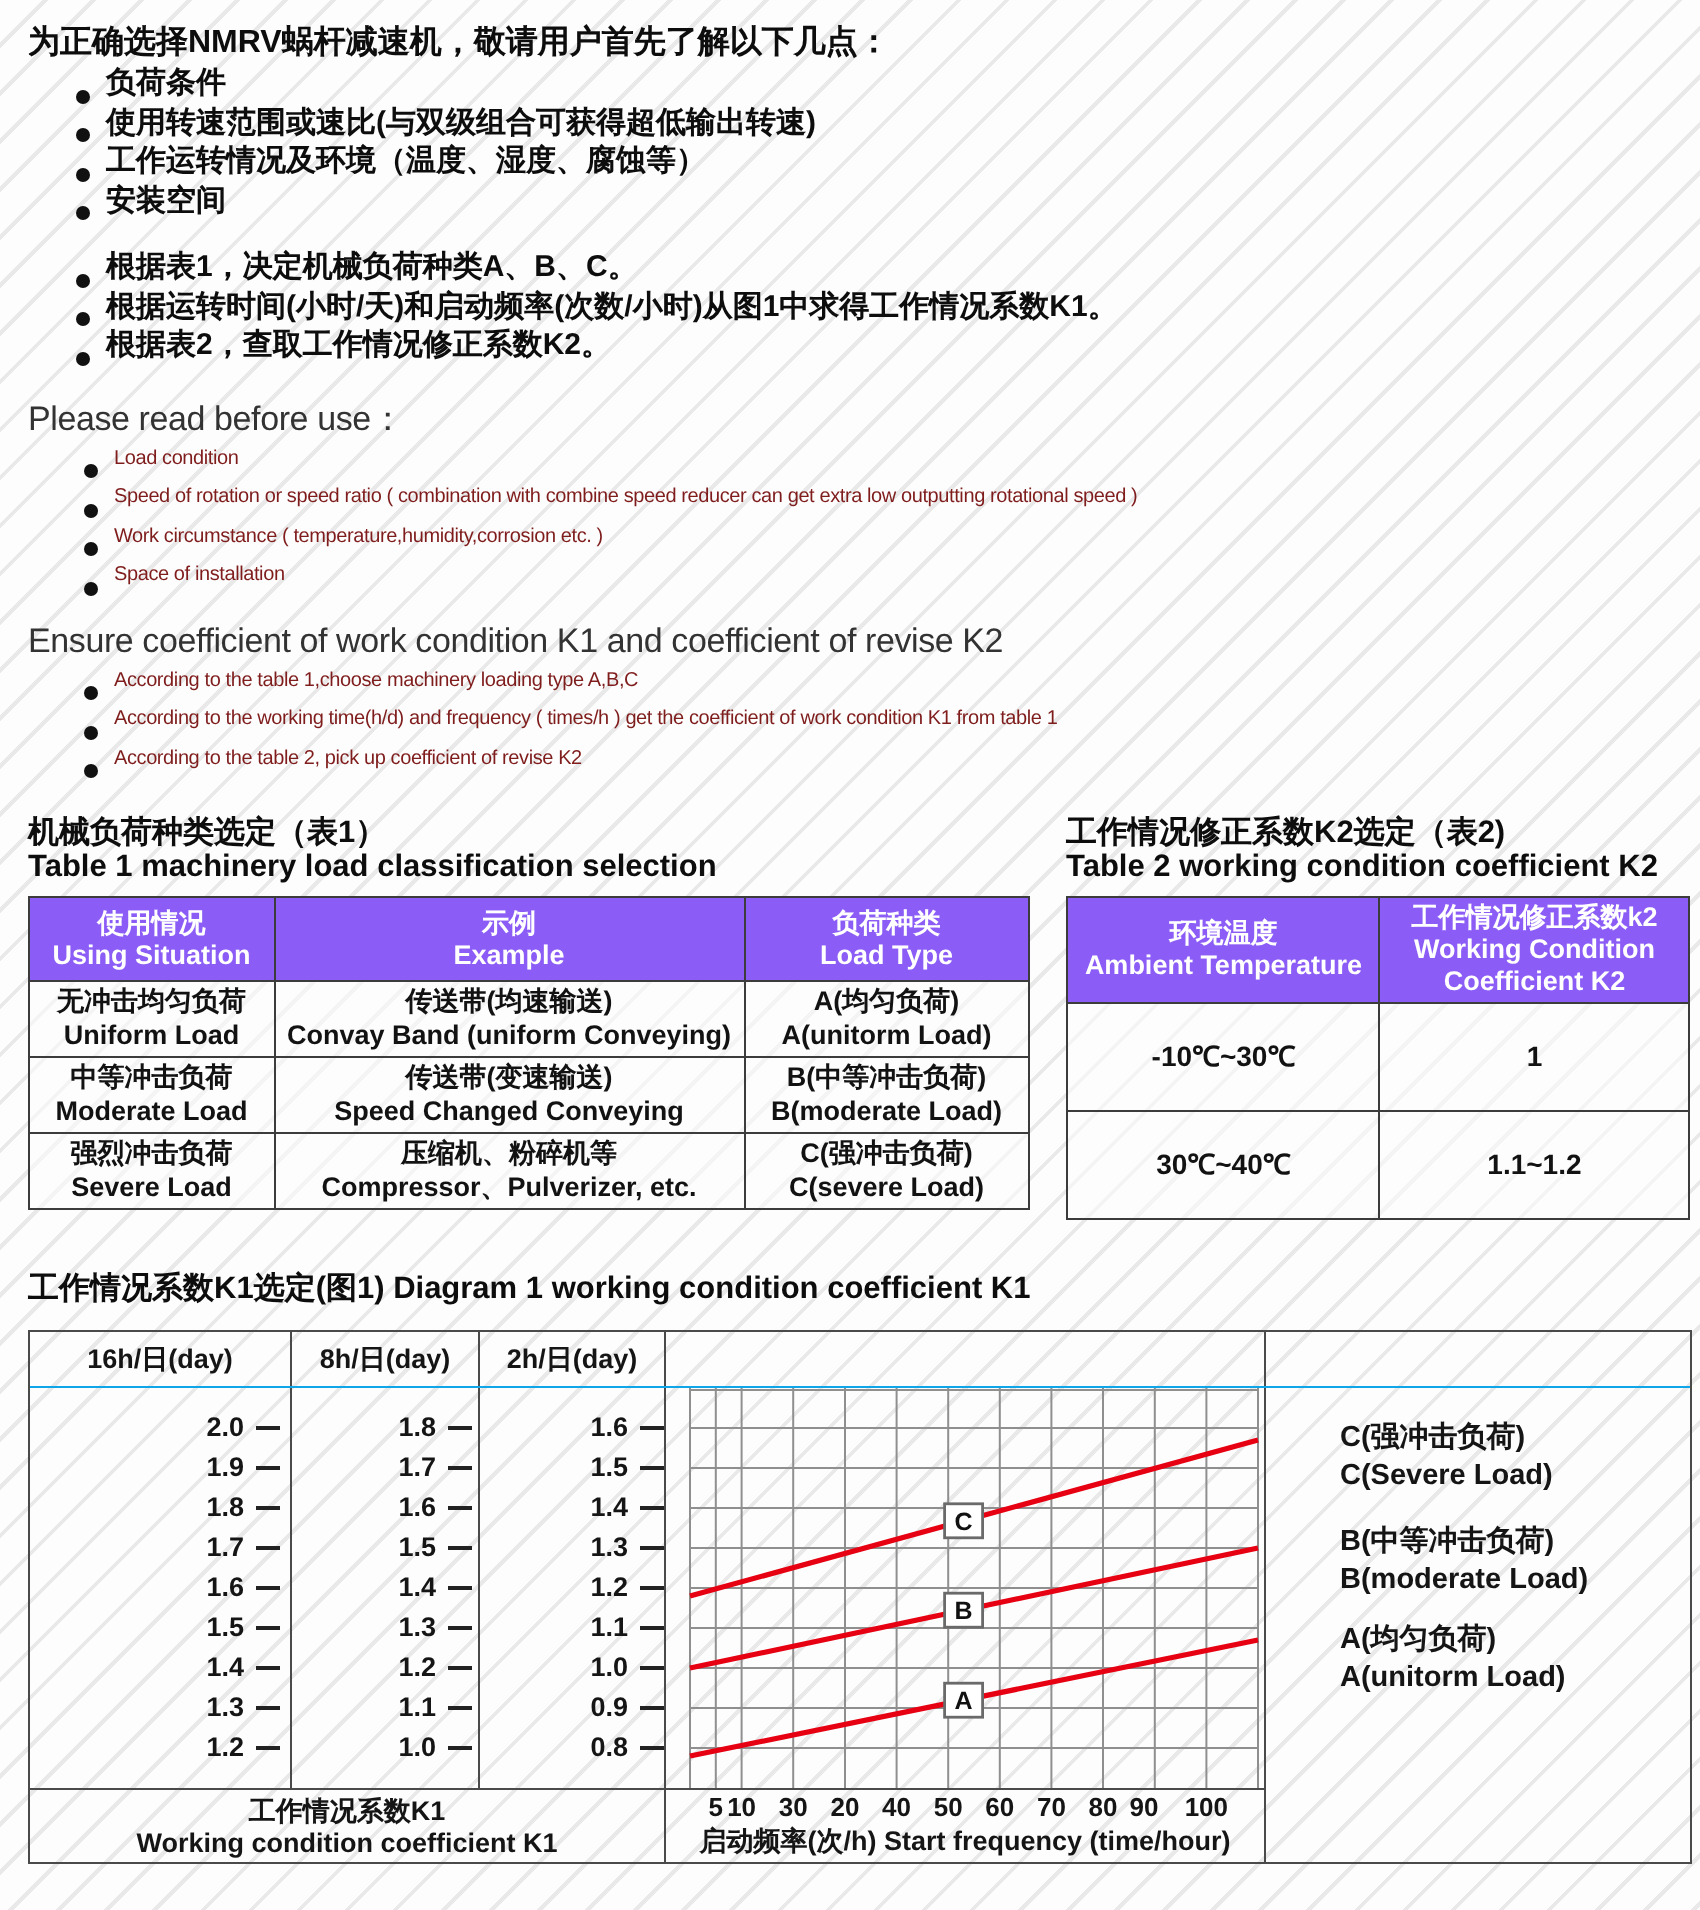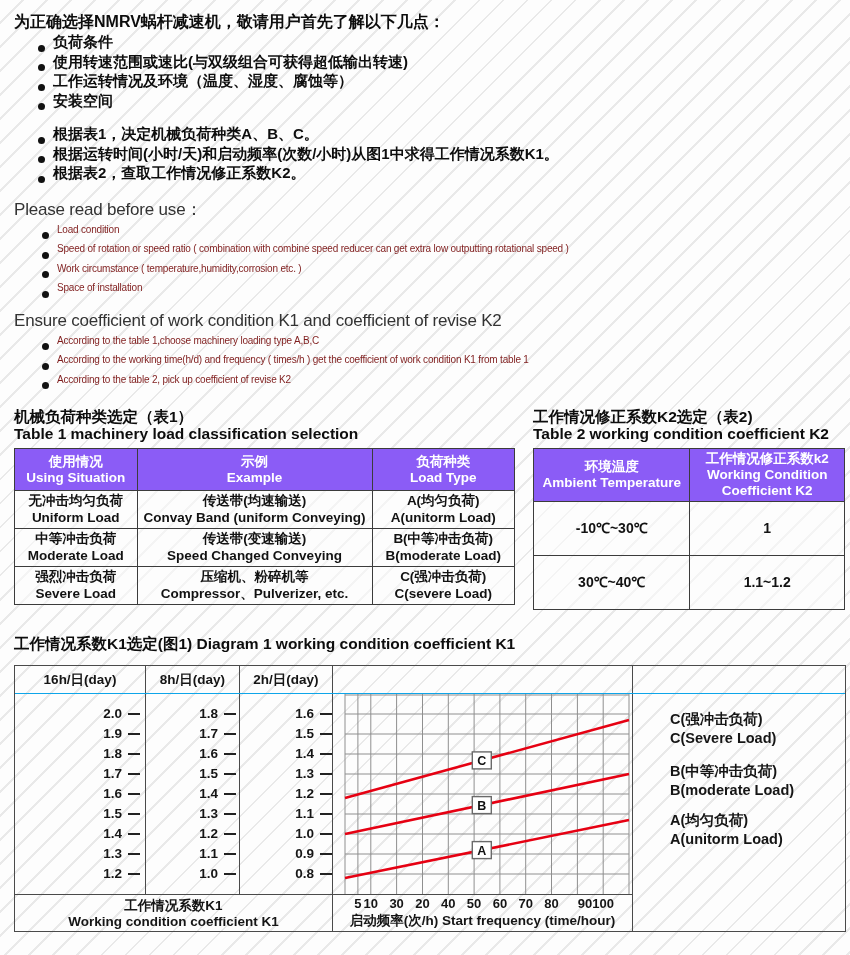--- a/index.html
+++ b/index.html
@@ -442,21 +442,21 @@
         <div id="x-ticks">
             <span class="xtick" style="left: 13.9091px;">5</span>
             <span class="xtick" style="left: 26.8182px;">10</span>
             <span class="xtick" style="left: 52.6364px;">30</span>
             <span class="xtick" style="left: 78.4545px;">20</span>
             <span class="xtick" style="left: 104.273px;">40</span>
             <span class="xtick" style="left: 130.091px;">50</span>
             <span class="xtick" style="left: 155.909px;">60</span>
             <span class="xtick" style="left: 181.727px;">70</span>
             <span class="xtick" style="left: 207.545px;">80</span>
-            <span class="xtick" style="left: 241px;">90</span>
+            <span class="xtick" style="left: 228px;">90</span>
             <span class="xtick" style="left: 259.182px;">100</span>
           </div>
         <div class="xaxis-label">启动频率(次/h) Start frequency (time/hour)</div>
       </div>
       <div class="ff-right"></div>
     </div>
   </div>
 
 </div>
 

